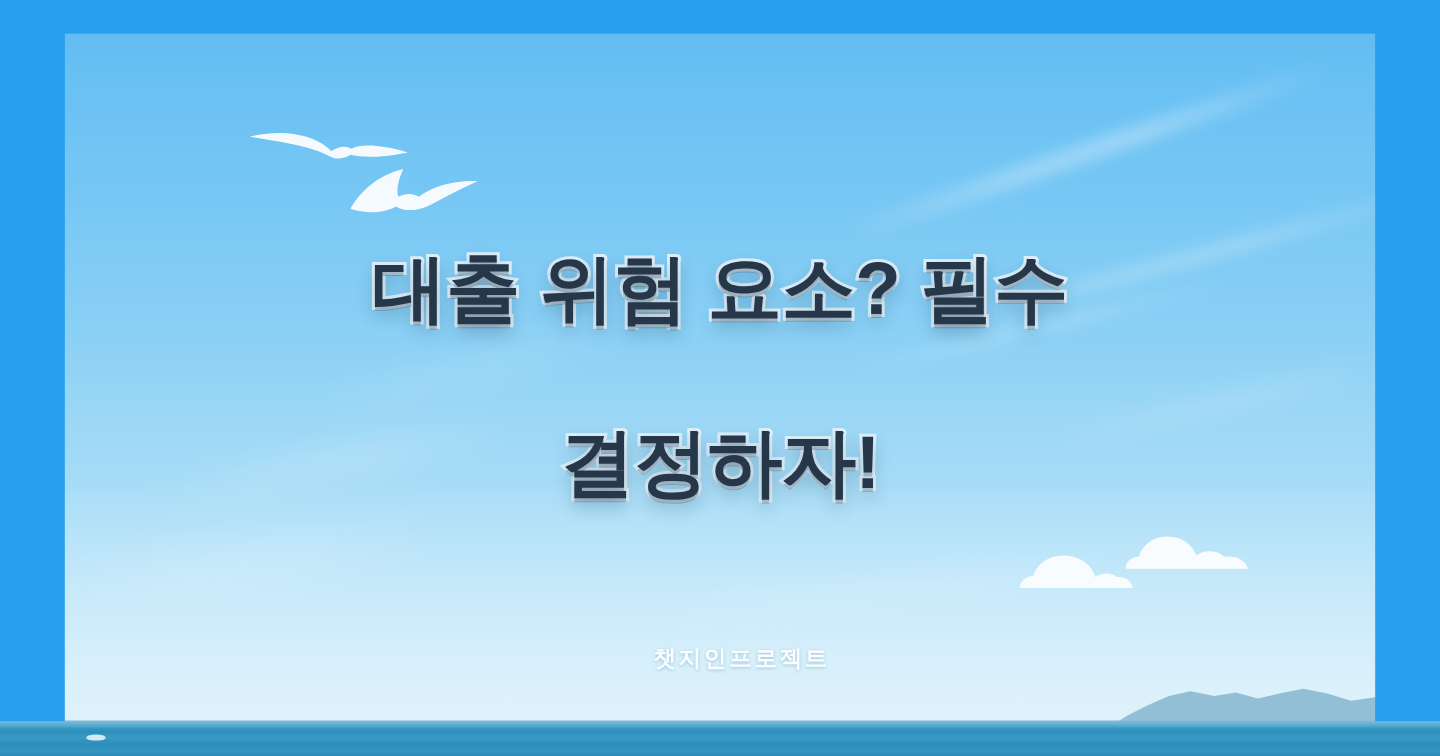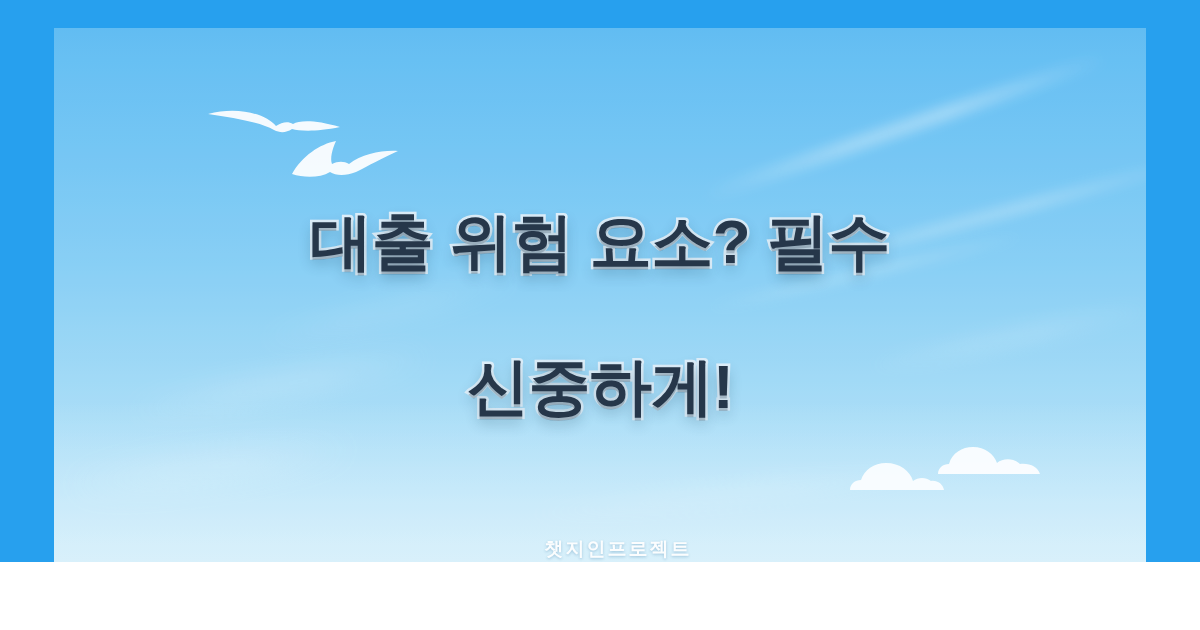--- a/index.html
+++ b/index.html
@@ -9,21 +9,21 @@
     background: #ffffff;
   }
   body {
     font-family: "Liberation Sans", "DejaVu Sans", sans-serif;
   }
 
   
   .canvas {
     position: relative;
     width: 1200px;
-    height: 562px;
+    height: 630px;
     overflow: hidden;
     background: #d946ef;
   }
 
   
   .photo {
     position: absolute;
     inset: 0;
     overflow: hidden;
   }
@@ -269,18 +269,18 @@
   <div class="frame">
     <div class="frame-top"></div>
     <div class="frame-left"></div>
     <div class="frame-right"></div>
   </div>
 
   <div class="content">
     <h1 class="headline">
       <span>대출 위험 요소? 필수</span><br>
       <br>
-      <span>신중하게!</span>
+      <span>결정하자!</span>
     </h1>
     <div class="footer-brand">챗지인프로젝트</div>
   </div>
 
 </div>
 
 </body></html>

